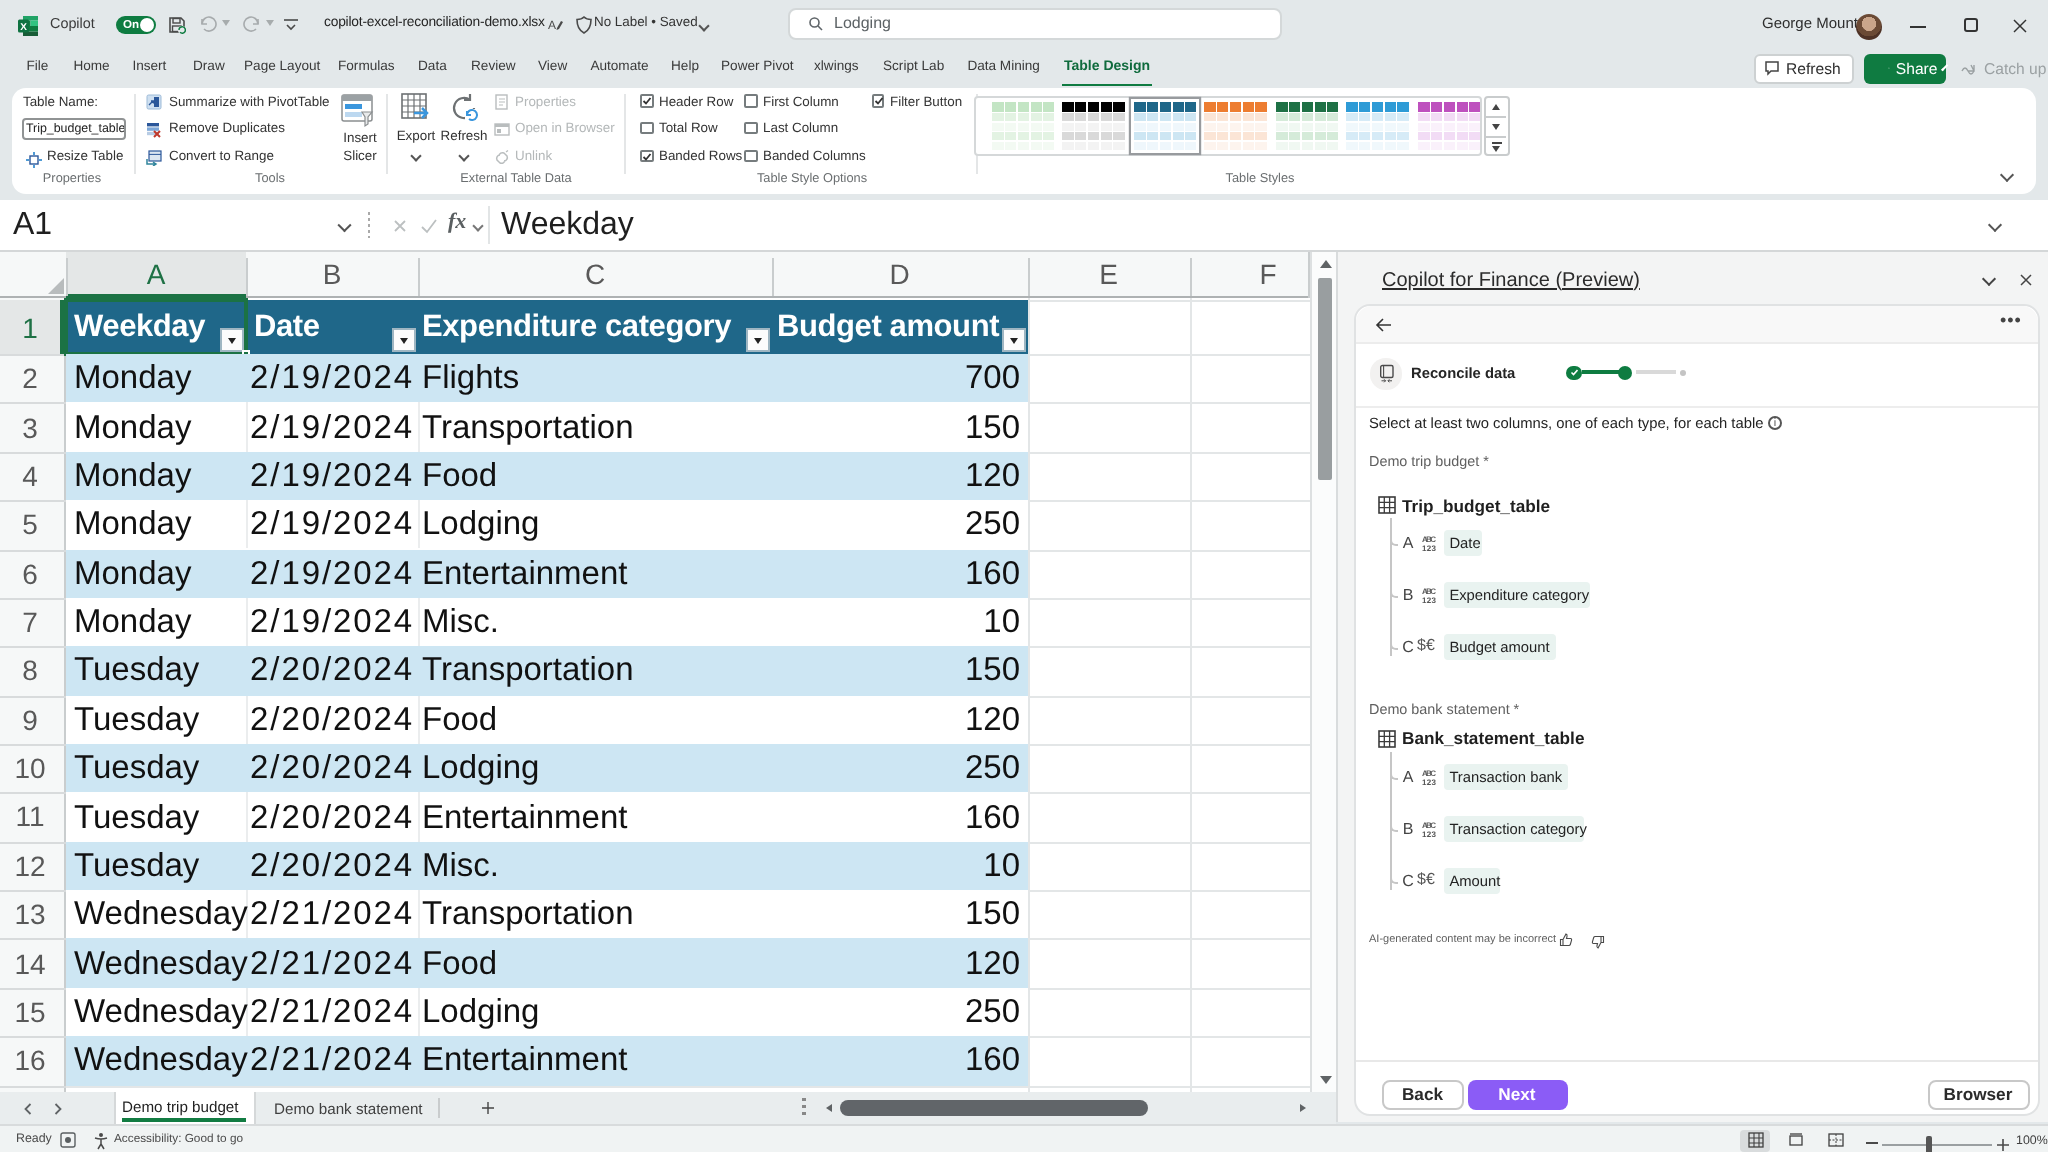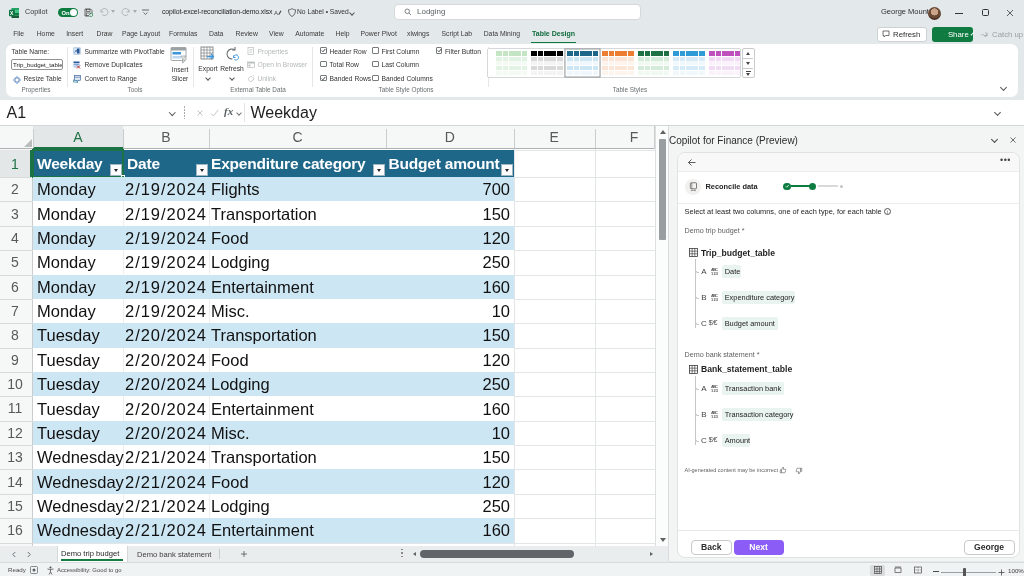--- a/index.html
+++ b/index.html
@@ -525,21 +525,21 @@
   <div class="abs" style="left:386px;top:395.4px;width:124px;text-align:right;font-size:16.5px;color:#111;">160</div>
 
   <div class="abs" style="left:655px;top:0;width:13px;height:420px;background:#FBFCFC;border-left:1px solid #DDE0E1;">
     <div class="abs" style="left:3.5px;top:4px;border-left:3px solid transparent;border-right:3px solid transparent;border-bottom:4px solid #5f6365;"></div>
     <div class="abs" style="left:2.5px;top:13px;width:7px;height:101px;background:#999EA0;border-radius:1px;"></div>
     <div class="abs" style="left:3.5px;top:412px;border-left:3px solid transparent;border-right:3px solid transparent;border-top:4px solid #5f6365;"></div>
   </div>
 </div>
 
 <div class="abs" style="left:668px;top:126px;width:356px;height:435px;background:#F3F4F4;border-left:1px solid #D9DCDD;">
-  <div class="abs" style="left:0;top:8.5px;font-size:10px;color:#2b2b2b;">Copilot for Finance (Preview)</div>
+  <div class="abs" style="left:22px;top:8.5px;font-size:10px;color:#2b2b2b;text-decoration:underline;">Copilot for Finance (Preview)</div>
   <div class="abs" style="left:323px;top:11px;width:5px;height:5px;border-right:1.2px solid #444;border-bottom:1.2px solid #444;transform:rotate(45deg);"></div>
   <svg class="abs" style="left:340px;top:10px" width="8" height="8" viewBox="0 0 16 16">
       <path d="M3 3 l10 10 M13 3 l-10 10" stroke="#444" stroke-width="1.5"></path>
     </svg>
 
   <div class="abs" style="left:8px;top:25.5px;width:343px;height:406px;background:#fff;border:1px solid #E0E2E3;border-radius:8px;" id="card">
 
     <div class="abs" style="left:0;top:0;width:341px;height:19px;background:#F8F8F8;border-bottom:1px solid #ECECEC;border-radius:8px 8px 0 0;"></div>
     <svg class="abs" style="left:9px;top:5px" width="10" height="9" viewBox="0 0 20 18">
         <path d="M9 3 L3 9 l6 6 M3 9 h14" fill="none" stroke="#333" stroke-width="1.6"></path>
@@ -623,21 +623,21 @@
         <path d="M5 7.5 L8 2 q1.5 0.5 1 2.5 l-0.5 2 h4 q1.5 0 1 1.8 l-1.2 4.2 q-0.3 1 -1.5 1 H5 M5 7.5 H2.5 v6 H5 z" fill="none" stroke="#4a4a4a" stroke-width="1.1"></path>
       </svg>
     <svg class="abs" style="left:116.5px;top:314px" width="8" height="8" viewBox="0 0 16 16">
         <path d="M11 8.5 L8 14 q-1.5 -0.5 -1 -2.5 l0.5 -2 h-4 q-1.5 0 -1 -1.8 l1.2 -4.2 q0.3 -1 1.5 -1 H11 M11 8.5 h2.5 v-6 H11 z" fill="none" stroke="#4a4a4a" stroke-width="1.1"></path>
       </svg>
 
 
     <div class="abs" style="left:0;top:377px;width:341px;height:1px;background:#E8E8E8;"></div>
     <div class="abs ctr" style="left:13px;top:387.5px;width:40.5px;height:14.5px;border:1px solid #C8C8C8;border-radius:4px;background:#fff;justify-content:center;font-size:8.6px;font-weight:bold;color:#2b2b2b;">Back</div>
     <div class="abs ctr" style="left:55.5px;top:387.5px;width:50px;height:14.5px;border-radius:4px;background:#8b5cf6;justify-content:center;font-size:8.6px;font-weight:bold;color:#fff;">Next</div>
-    <div class="abs ctr" style="left:285.5px;top:387.5px;width:51px;height:14.5px;border:1px solid #C8C8C8;border-radius:4px;background:#fff;justify-content:center;font-size:8.6px;font-weight:bold;color:#2b2b2b;">George</div>
+    <div class="abs ctr" style="left:285.5px;top:387.5px;width:51px;height:14.5px;border:1px solid #C8C8C8;border-radius:4px;background:#fff;justify-content:center;font-size:8.6px;font-weight:bold;color:#2b2b2b;">Browser</div>
   </div>
 </div>
 
 <div class="abs" style="left:0;top:546px;width:668px;height:16px;background:#E9EDEE;">
   <svg class="abs" style="left:11px;top:4.5px" width="6" height="7" viewBox="0 0 12 14">
       <path d="M8.5 2 L3.5 7 l5 5" fill="none" stroke="#5f6365" stroke-width="1.8"></path>
     </svg>
   <svg class="abs" style="left:26px;top:4.5px" width="6" height="7" viewBox="0 0 12 14">
       <path d="M3.5 2 L8.5 7 l-5 5" fill="none" stroke="#5f6365" stroke-width="1.8"></path>
     </svg>

